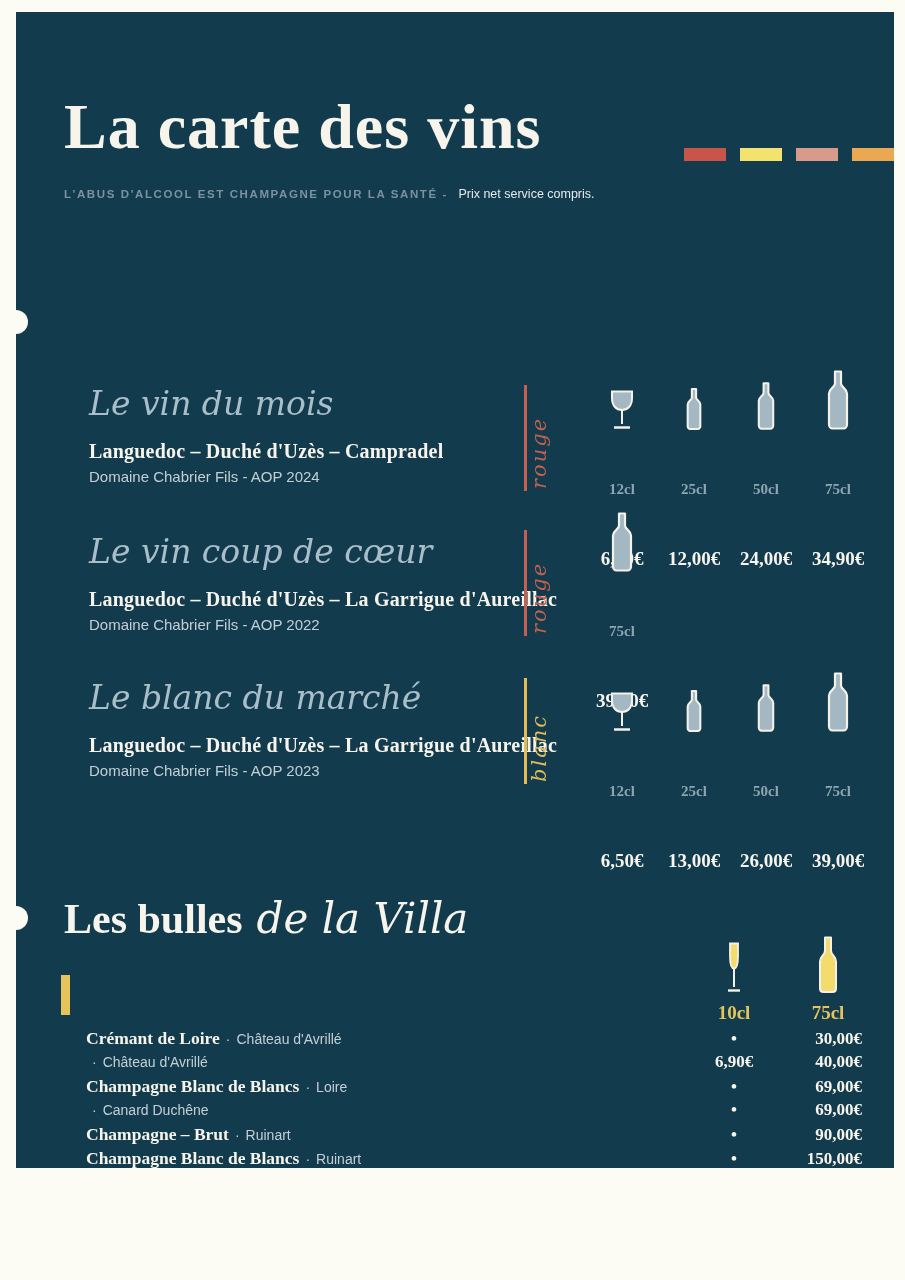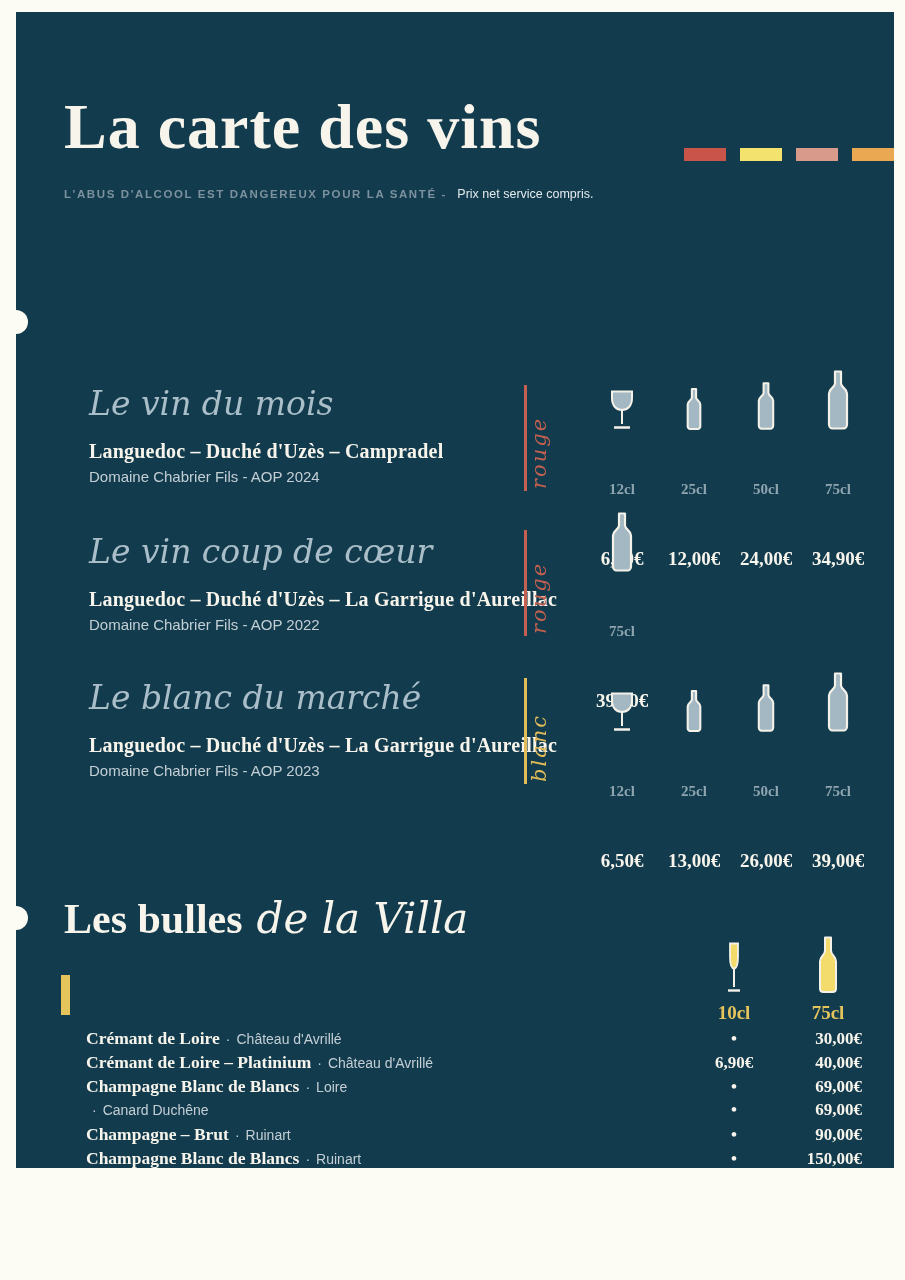--- a/index.html
+++ b/index.html
@@ -80,21 +80,21 @@
 <div class="panel">
 
   <div class="page-title">La carte des vins</div>
   <div class="dash-row">
     <span class="dash"></span>
     <span class="dash"></span>
     <span class="dash"></span>
     <span class="dash"></span>
   </div>
   <div class="warning-row">
-    <span class="warning">L'ABUS D'ALCOOL EST DANGEREUX POUR LA SANTÉ  -</span>
+    <span class="warning">L'ABUS D'ALCOOL EST CHAMPAGNE POUR LA SANTÉ  -</span>
     <span class="note">Prix net service compris.</span>
   </div>
 
   <span class="section-bullet" style="top:298px"></span>
 
   <div>
     <div class="script-title" style="top:372px">Le vin du mois</div>
     <div class="wine-name" style="top:428px">Languedoc – Duché d'Uzès – Campradel</div>
     <div class="wine-producer" style="top:456px">Domaine Chabrier Fils - AOP 2024</div>
     <div class="type-block" style="top:373px;height:106px">
@@ -242,21 +242,20 @@
 
   <div class="bulles-rows">
     <div class="b-row">
       <span class="b-name">Crémant de Loire</span>
       <span class="b-dot">·</span>
       <span class="b-producer">Château d'Avrillé</span>
       <span class="b-p10">•</span>
       <span class="b-p75">30,00€</span>
     </div>
     <div class="b-row">
-      <span class="b-name">Crémant de Loire – Platinium</span>
       <span class="b-dot">·</span>
       <span class="b-producer">Château d'Avrillé</span>
       <span class="b-p10">6,90€</span>
       <span class="b-p75">40,00€</span>
     </div>
     <div class="b-row">
       <span class="b-name">Champagne Blanc de Blancs</span>
       <span class="b-dot">·</span>
       <span class="b-producer">Loire</span>
       <span class="b-p10">•</span>

